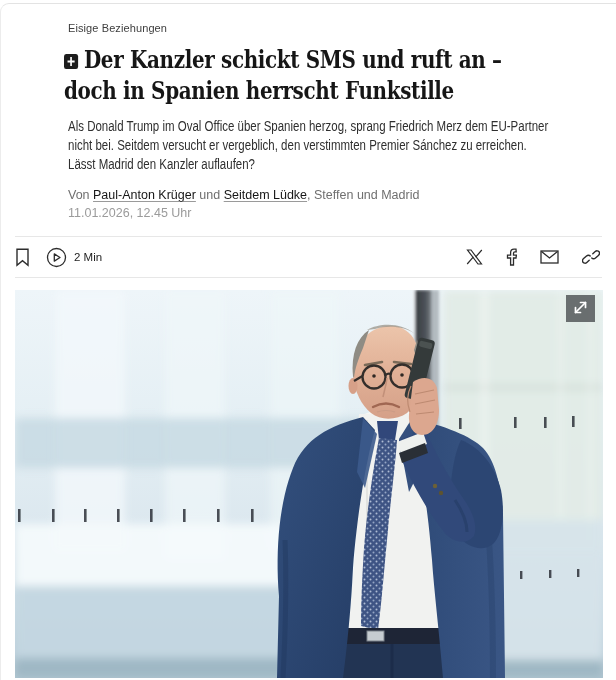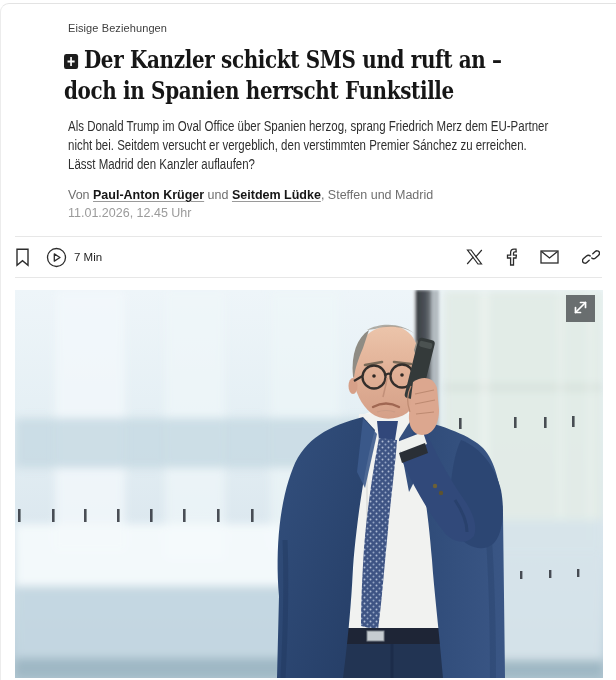--- a/index.html
+++ b/index.html
@@ -11,21 +11,21 @@
   .kicker{margin:18px 0 0 67px;font-size:11px;color:#3d3d3d;letter-spacing:.1px;}
   h1.headline{margin:10px 0 0 63px;width:588px;font-family:"DejaVu Serif","Liberation Serif",serif;
       font-weight:bold;font-size:24px;line-height:31px;color:#161616;letter-spacing:-.4px;
       transform:scaleX(.83);transform-origin:left top;}
   .plus-badge{display:inline-block;width:17px;height:15px;background:#1d1d1d;border-radius:2.5px;
       vertical-align:baseline;position:relative;top:1px;margin-right:7px;}
   .plus-badge svg{display:block;margin:3px auto 0;}
   .teaser{margin:11px 0 0 67px;width:586px;font-size:14px;line-height:19px;color:#2f2f2f;
       transform:scaleX(.82);transform-origin:left top;}
   .byline{margin:14px 0 0 67px;font-size:12.5px;color:#6f6f6f;white-space:pre-wrap;}
-  .byline .author{color:#161616;font-weight:bold;text-decoration:underline;text-underline-offset:2px;text-decoration-thickness:1px;text-decoration-color:#9a9a9a;cursor:pointer;}
+  .byline .author{color:#161616;font-weight:normal;text-decoration:underline;text-underline-offset:2px;text-decoration-thickness:1px;text-decoration-color:#9a9a9a;cursor:pointer;}
   .dateline{margin:4px 0 0 67px;font-size:12.5px;color:#9b9b9b;}
 
   
   .toolbar{margin:16px 14px 0;height:40px;border-top:1px solid #e7e7e7;border-bottom:1px solid #e7e7e7;
       display:flex;align-items:center;justify-content:space-between;}
   .tb-left{display:flex;align-items:center;gap:16px;}
   .tb-right{display:flex;align-items:center;gap:23px;padding-right:2px;}
   .tb-btn{background:none;border:none;padding:0;margin:0;display:flex;align-items:center;gap:7px;cursor:pointer;color:#2c2c2c;}
   .tb-btn svg{display:block;}
   .audio-label{font-size:11.5px;color:#1f1f1f;}
@@ -63,21 +63,21 @@
             </svg>
           </span>
       </button>
       <button class="tb-btn">
         <span>
             <svg width="21" height="21" viewBox="0 0 21 21" fill="none" stroke="#2c2c2c" stroke-width="1.3">
               <circle cx="10.5" cy="10.5" r="9"></circle>
               <path d="M8.3 6.9 L14 10.5 L8.3 14.1 Z" stroke-linejoin="round"></path>
             </svg>
           </span>
-        <span class="audio-label">7 Min</span>
+        <span class="audio-label">2 Min</span>
       </button>
     </div>
     <div class="tb-right">
       <button class="tb-btn">
         <span>
             <svg width="17" height="16" viewBox="0 0 17 16" fill="none" stroke="#2c2c2c" stroke-width="1.2">
               <path d="M1.5 1 H5 L15.5 15 H12 Z"></path>
               <path d="M15.8 1 L9.6 8.1 M1.2 15 L7.4 7.9"></path>
             </svg>
           </span>

